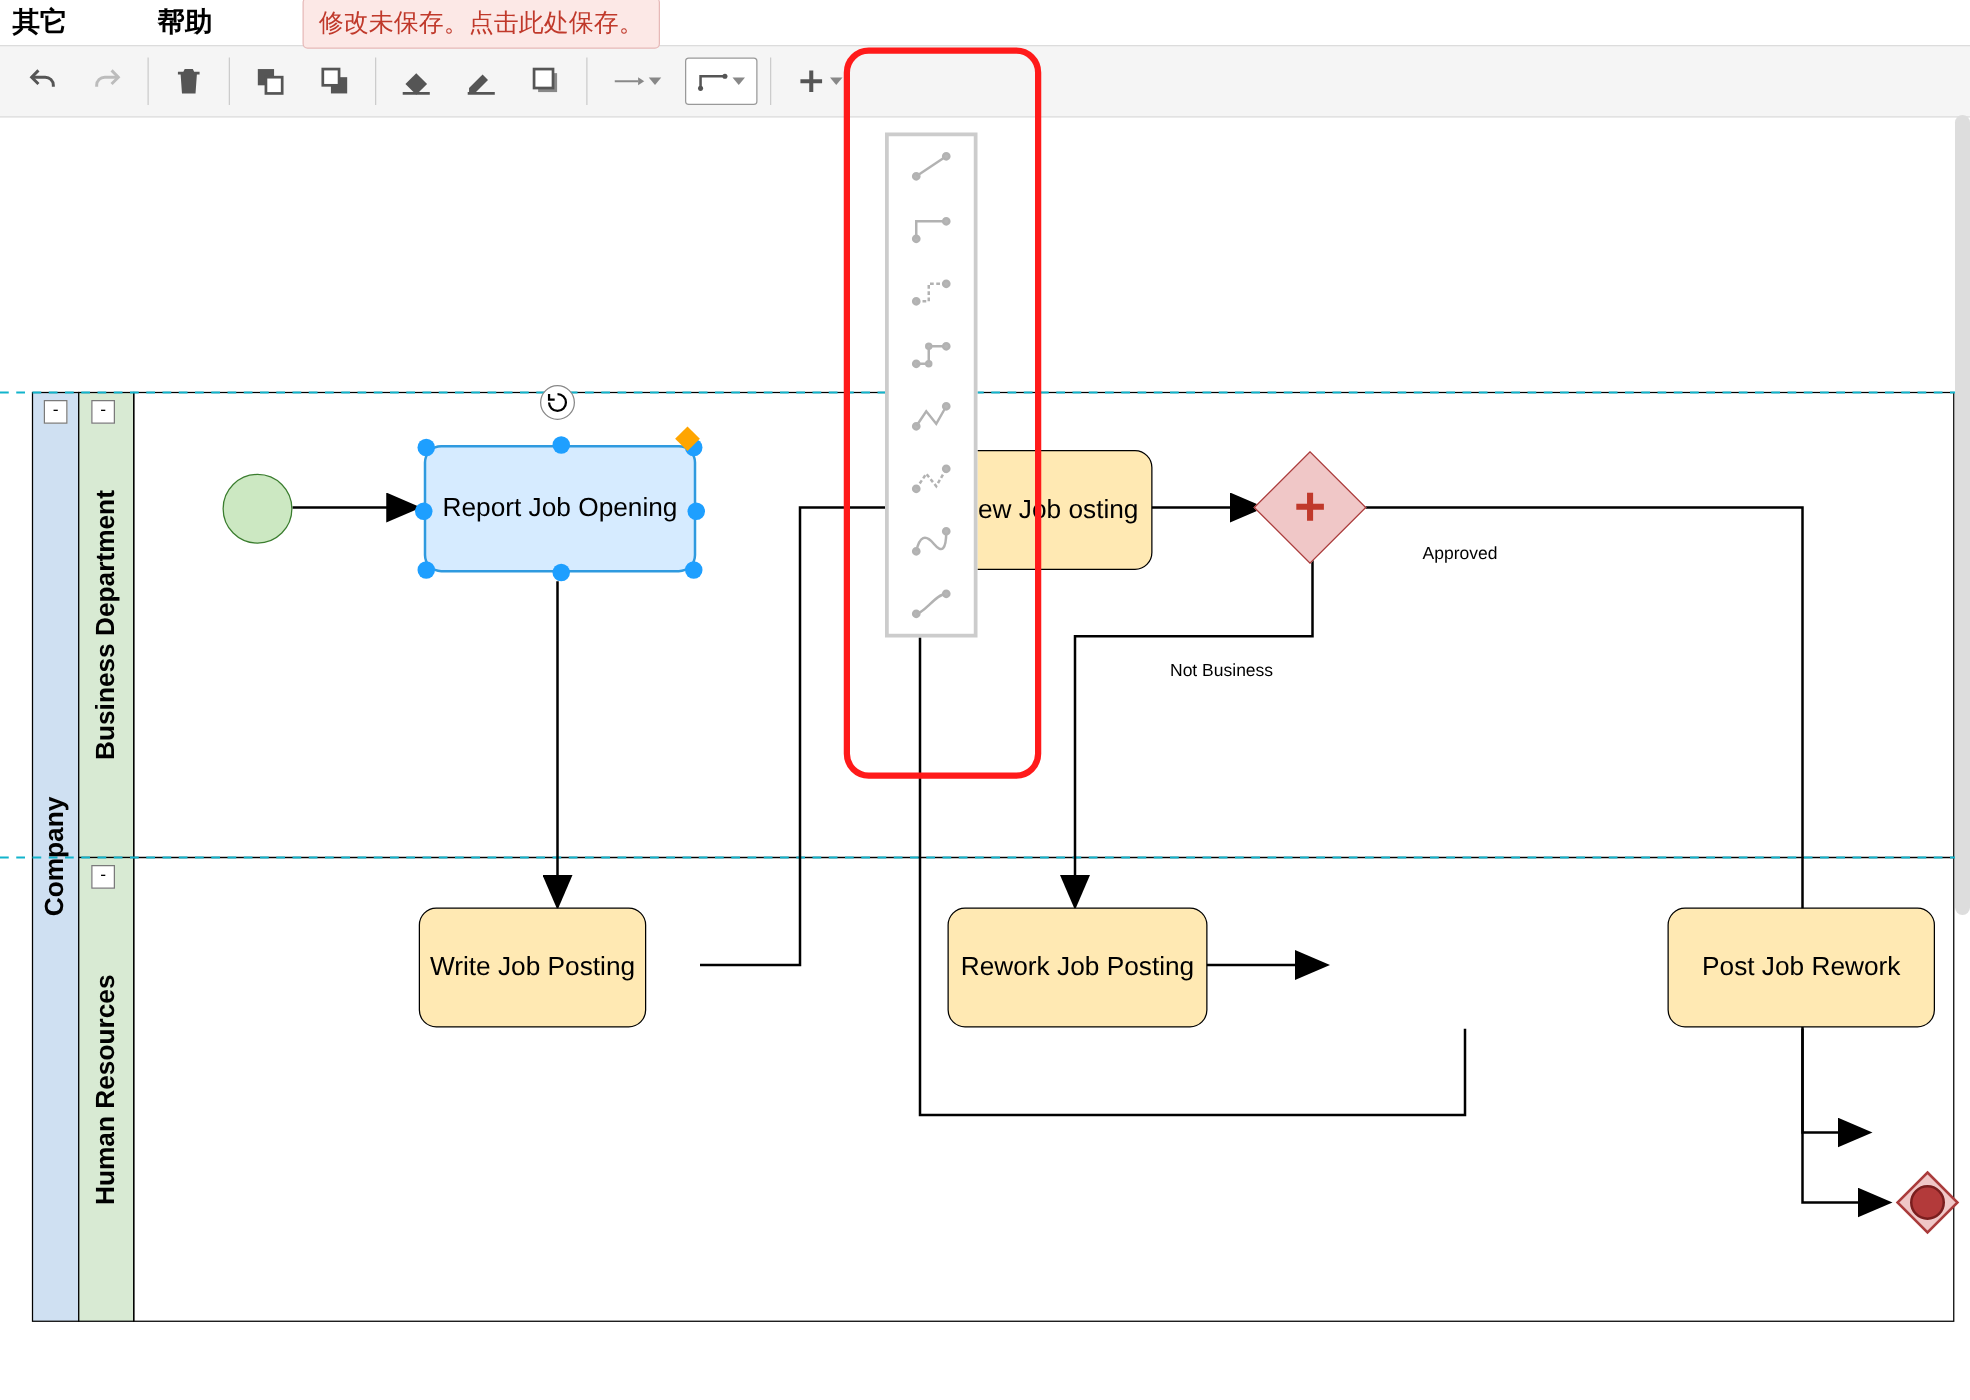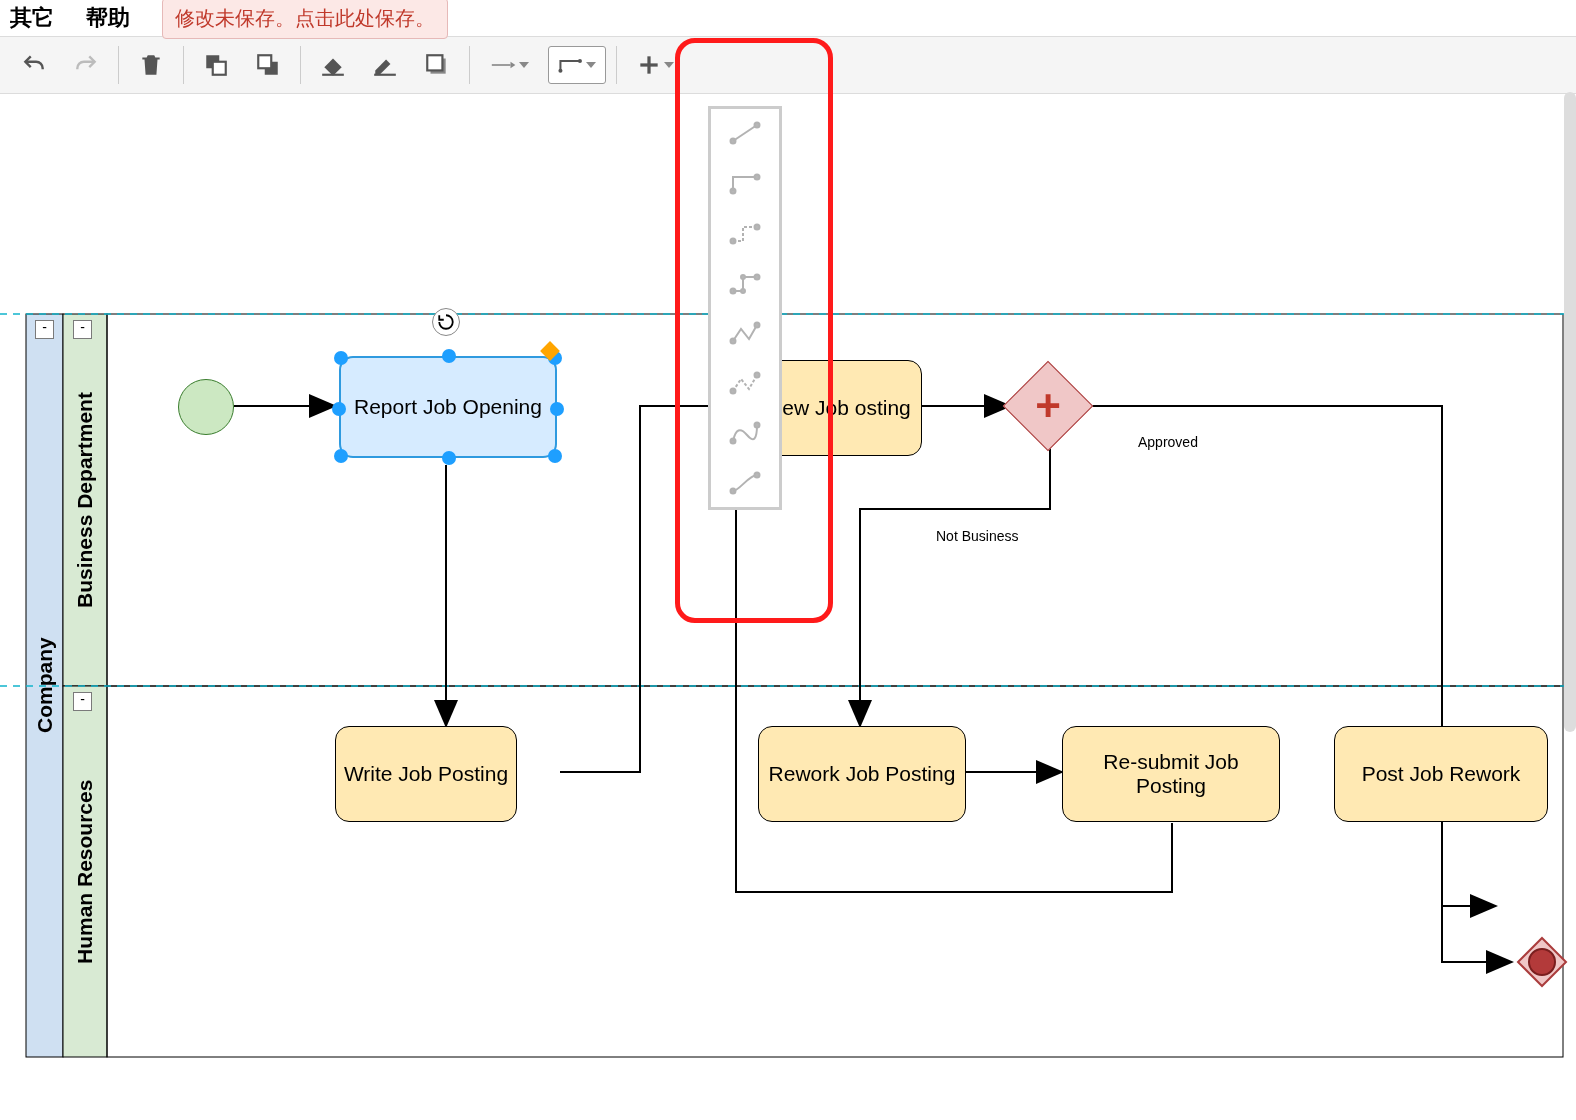--- a/index.html
+++ b/index.html
@@ -1,36 +1,36 @@
 <!DOCTYPE html>
 <html><head>
 <meta charset="utf-8">
 <style>
   html,body{margin:0;padding:0;font-family:Helvetica,Arial,sans-serif;background:#fff;color:#000;}
   body{width:1576px;height:1120px;position:relative;overflow:hidden;}
-  .menubar{display:flex;align-items:center;height:36px;padding:0 10px;font-size:22px;font-weight:bold;}
+  .menubar{display:flex;align-items:center;height:36px;padding:0 10px;font-size:22px;font-weight:bold;gap:40px;}
   .menubar .menu-item{margin-right:32px;cursor:pointer;}
   .unsaved{border:1px solid #e6b9b8;background:#fce8e6;color:#c0392b;border-radius:4px;padding:6px 12px;font-size:20px;font-weight:normal;margin-left:0;}
   .toolbar{height:56px;background:#f5f5f5;border-top:1px solid #dcdcdc;border-bottom:1px solid #dcdcdc;display:flex;align-items:center;padding:0 8px;}
   .tbtn{width:44px;height:44px;display:flex;align-items:center;justify-content:center;margin:0 4px;color:#555;border-radius:3px;}
   .tbtn svg{width:26px;height:26px;}
   .tsep{width:1px;height:38px;background:#ccc;margin:0 6px;}
   .tbtn.disabled{opacity:.35;}
   .tbtn.boxed{border:1px solid #999;background:#fff;width:56px;height:36px;}
   .tdrop{display:flex;align-items:center;}
   .tri{width:0;height:0;border-left:5px solid transparent;border-right:5px solid transparent;border-top:6px solid #888;margin-left:2px;}
   .canvas-area{position:absolute;top:92px;left:0;right:12px;bottom:0;}
   .scrollbar-v{position:absolute;right:0;top:92px;width:12px;height:640px;background:#ddd;border-radius:6px;}
   .red-highlight{position:absolute;border:5px solid #ff1a1a;border-radius:20px;pointer-events:none;}
   .waypoint-panel{position:absolute;background:#fff;border:3px solid #ccc;padding:6px 4px;display:flex;flex-direction:column;align-items:center;gap:14px;}
   .waypoint-panel .wp{width:46px;height:36px;display:flex;align-items:center;justify-content:center;opacity:.6;}
   .waypoint-panel .wp svg{width:32px;height:28px;stroke:#808080;}
   .pool-lane-label{position:absolute;writing-mode:vertical-rl;transform:rotate(180deg);font-size:21px;font-weight:bold;display:flex;align-items:center;justify-content:center;}
   .collapse-btn{position:absolute;width:17px;height:17px;border:1px solid #7a7a7a;background:#fff;font-size:14px;line-height:13px;text-align:center;}
-  .task{position:absolute;background:#ffe9b3;border:1px solid #000;border-radius:14px;display:flex;align-items:center;justify-content:center;text-align:center;font-size:21px;padding:4px;box-sizing:border-box;}
+  .task{position:absolute;background:#ffe9b3;border:1px solid #000;border-radius:14px;display:flex;align-items:center;justify-content:center;font-size:21px;padding:4px;box-sizing:border-box;}
   .task.selected{background:#d6ebff;border:2px solid #2f9adf;}
   .sel-handle{position:absolute;width:14px;height:14px;background:#1e9fff;border-radius:50%;}
   .sel-diamond{position:absolute;width:14px;height:14px;background:#ffa500;transform:rotate(45deg);}
   .start-event{position:absolute;width:54px;height:54px;border-radius:50%;background:#cce8c2;border:1px solid #3a7d2e;}
   .gateway{position:absolute;width:64px;height:64px;display:flex;align-items:center;justify-content:center;}
   .gateway .diamond{width:62px;height:62px;background:#f0c7c7;border:1px solid #aa3c3c;transform:rotate(45deg);position:absolute;}
   .gateway .plus{position:relative;color:#c0392b;font-size:44px;font-weight:bold;line-height:0;}
   .end-event{position:absolute;width:52px;height:52px;}
   .edge-label{position:absolute;font-size:14px;background:transparent;margin-top:40px;}
   svg.wires{position:absolute;top:0;left:0;pointer-events:none;}
@@ -193,23 +193,20 @@
 
   <div class="task" style="left:756px;top:268px;width:166px;height:96px;">
     <span style="white-space:pre-line;">view Job osting</span>
   </div>
   <div class="task" style="left:335px;top:634px;width:182px;height:96px;">
     <span>Write Job Posting</span>
   </div>
   <div class="task" style="left:758px;top:634px;width:208px;height:96px;">
     <span>Rework Job Posting</span>
   </div>
-  <div class="task" style="left:1062px;top:634px;width:218px;height:96px;">
-    <span>Re-submit Job Posting</span>
-  </div>
   <div class="task" style="left:1334px;top:634px;width:214px;height:96px;">
     <span>Post Job Rework</span>
   </div>
 
   <div class="gateway" style="left:1016px;top:282px;">
     <div class="diamond"></div>
     <div class="plus">+</div>
   </div>
 
   <div class="end-event" style="left:1516px;top:844px;">

